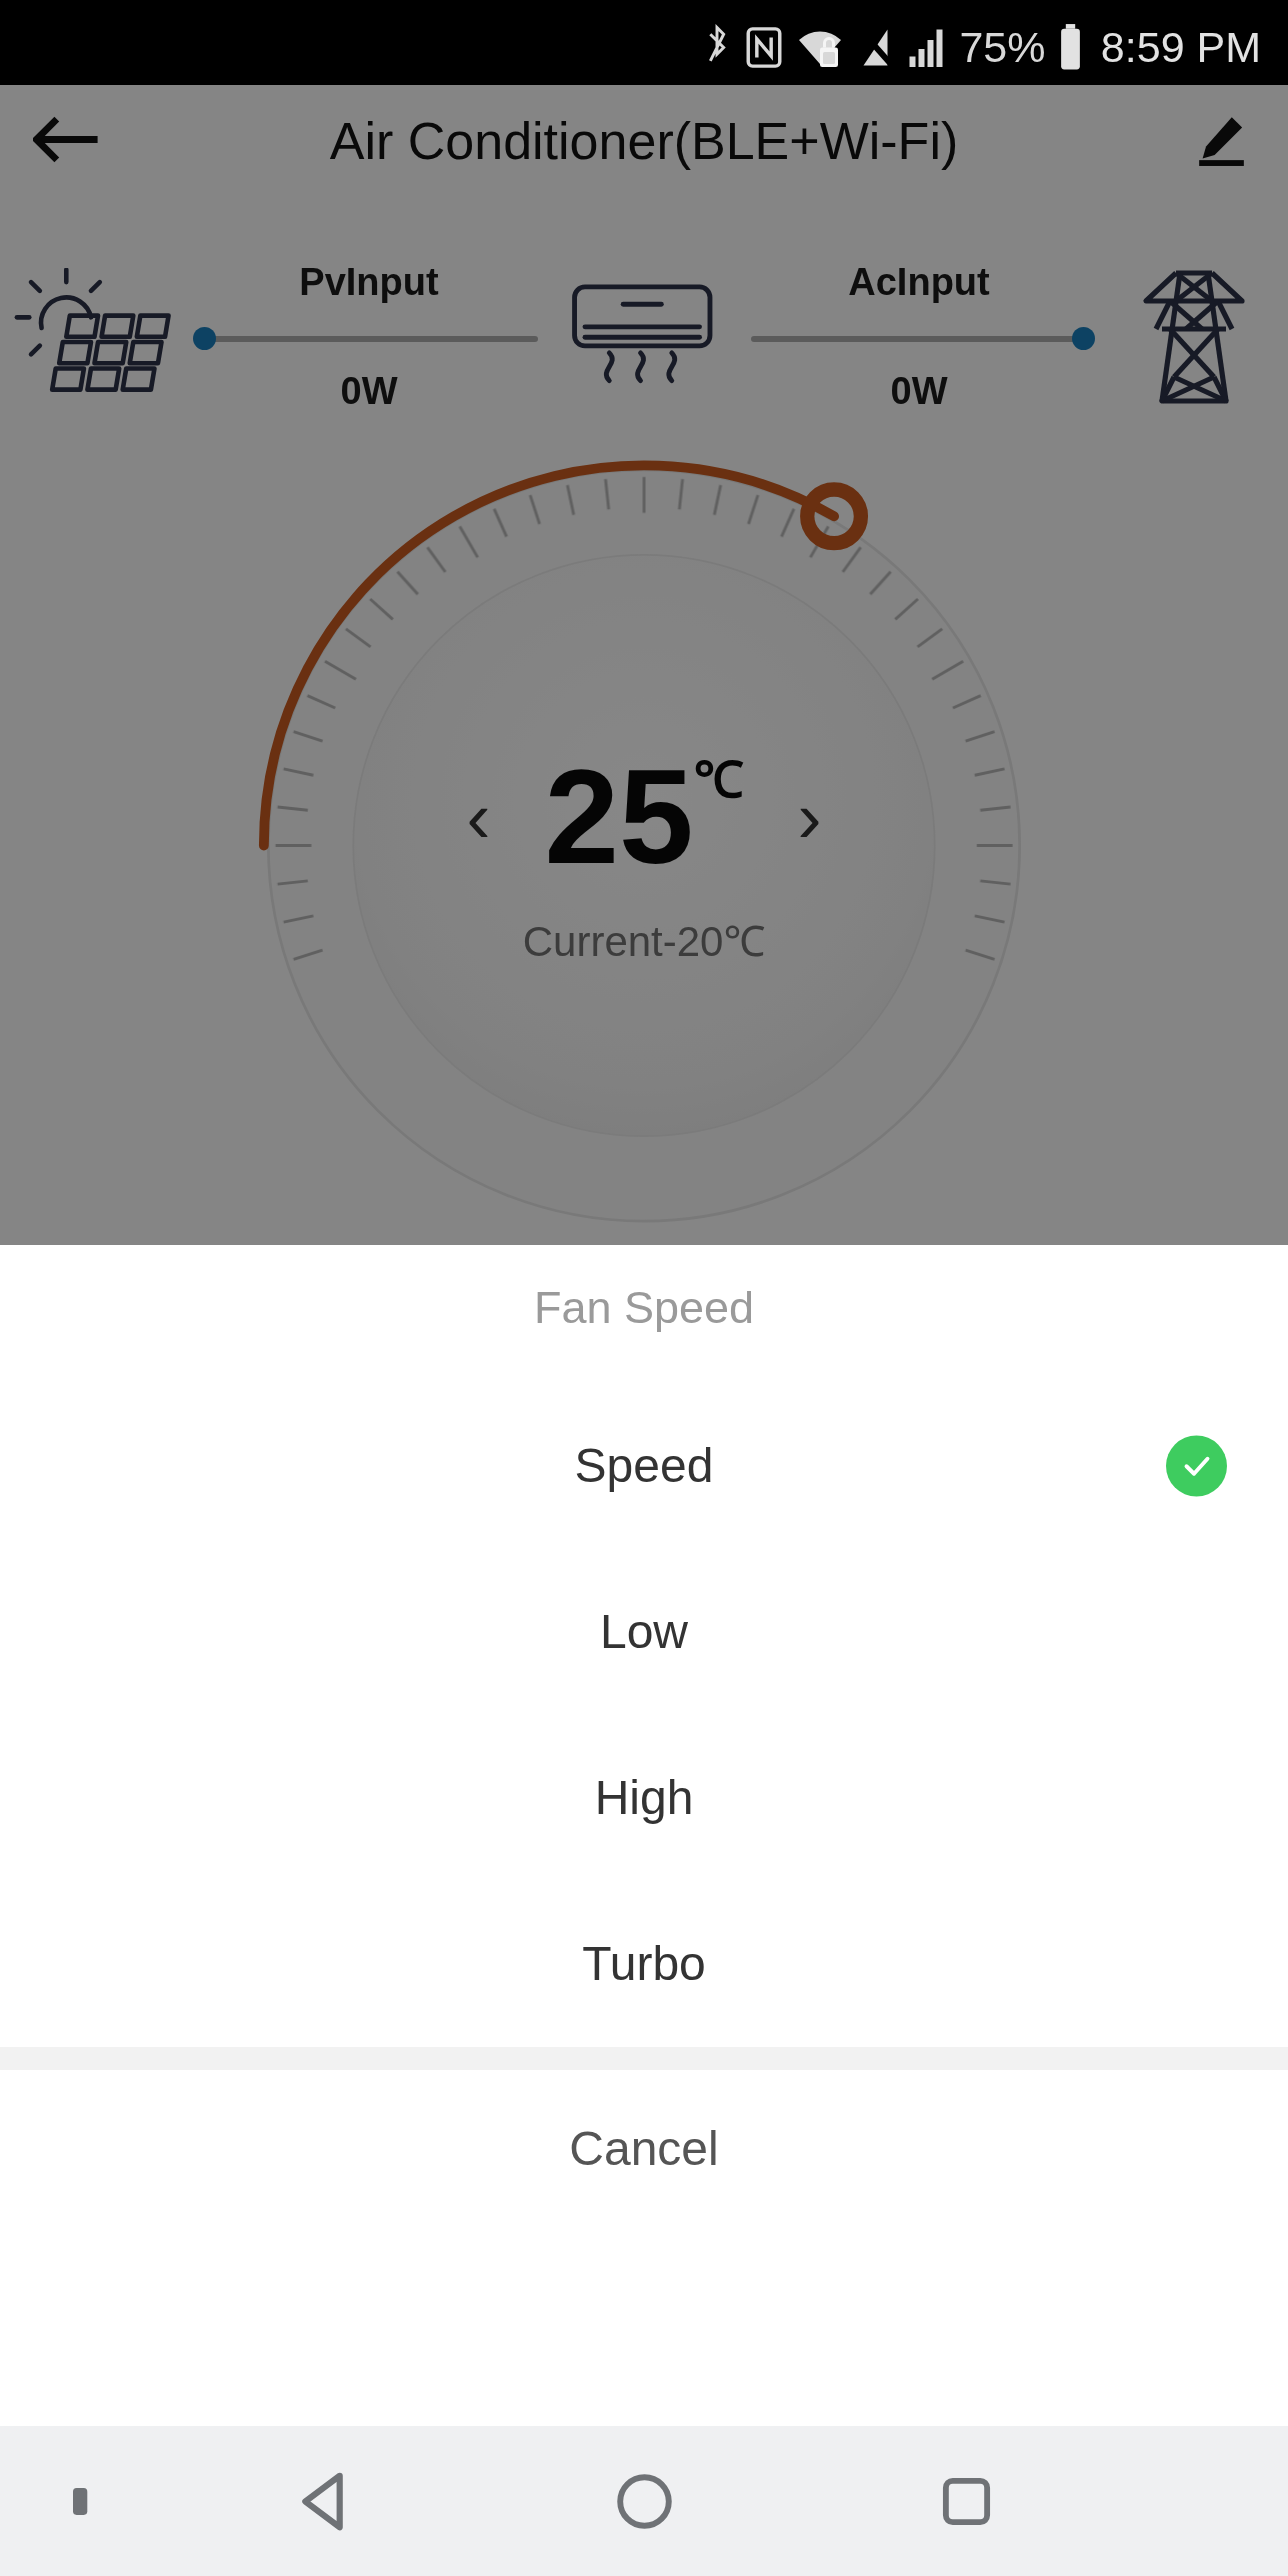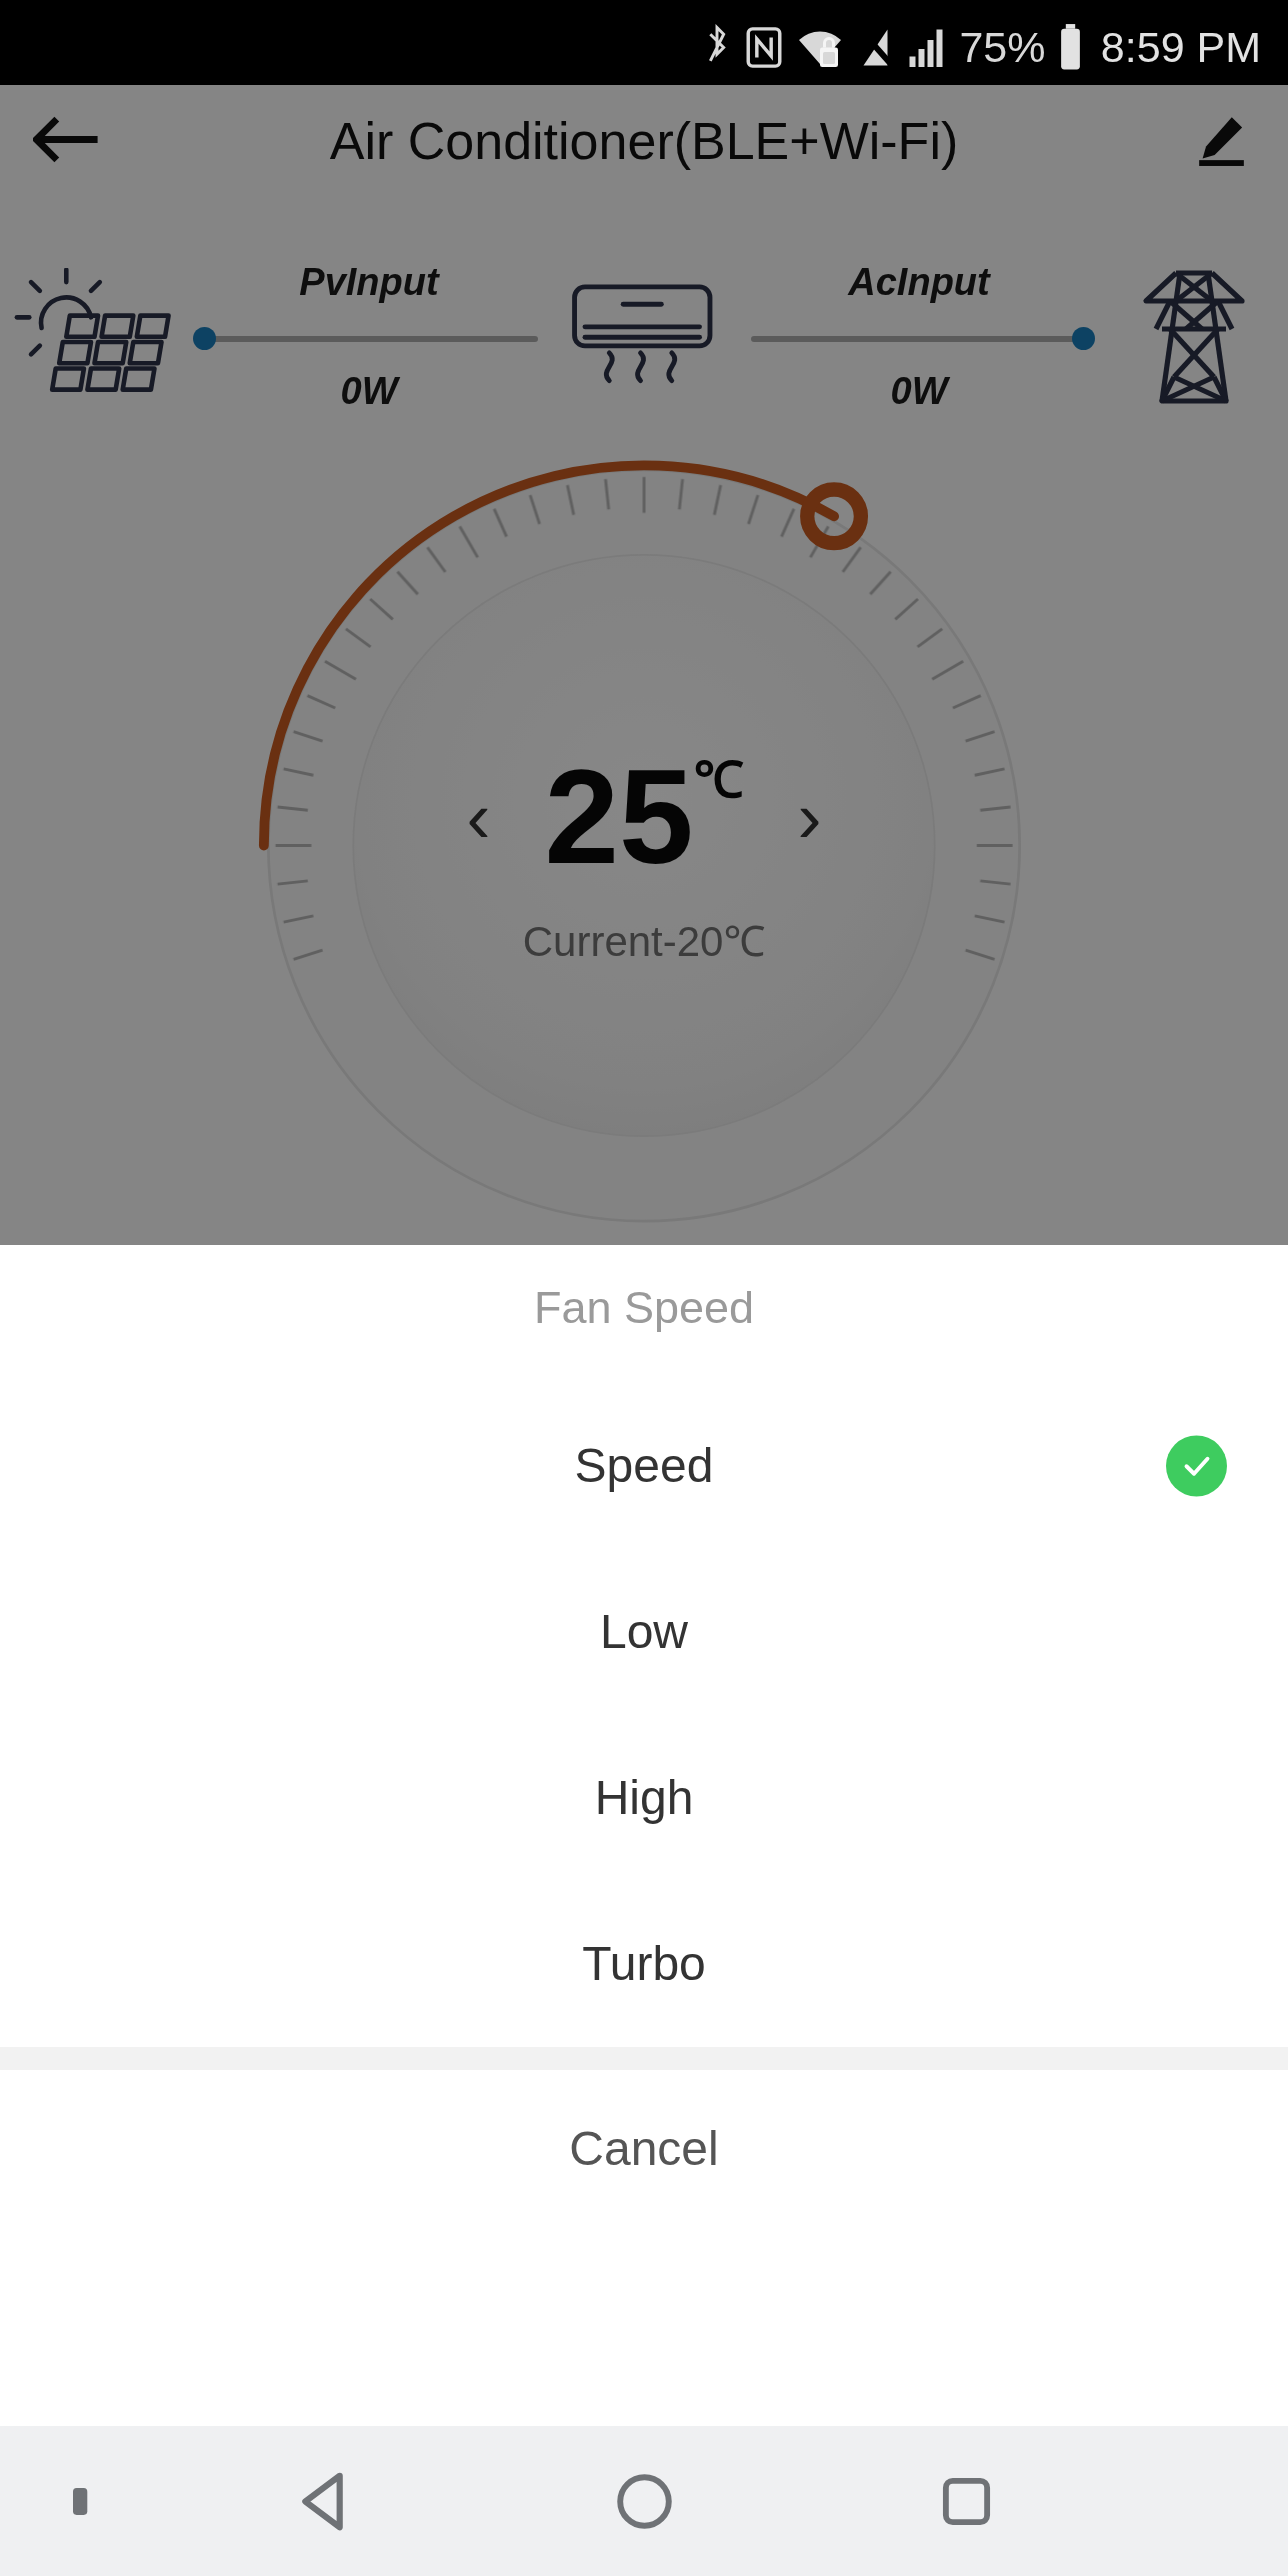--- a/index.html
+++ b/index.html
@@ -43,21 +43,21 @@
   .back-btn{ width:134px; display:flex; align-items:center; justify-content:center; }
   .topbar-title{
     flex:1; text-align:center; font-size:52px; color:#111;
     white-space:nowrap;
   }
   .edit-btn{ width:134px; display:flex; align-items:center; justify-content:center;}
 
   
   .flow{
     position:absolute; left:0; top:165px; width:1288px; height:170px;
-    display:flex; align-items:center;font-style:italic;
+    display:flex; align-items:center;
   }
   .flow-icon{ width:188px; display:flex; justify-content:center; align-items:center;}
   .flow-seg{ flex:1; position:relative; height:170px; }
   .flow-label{
     position:absolute; left:0; right:0; top:10.7px; text-align:center;
     font-size:38px; font-weight:bold; color:#1b1b1b;
   }
   .flow-line{
     position:absolute; left:12.5px; right:12.5px; top:86px; height:6.3px;
     background:#a6a6a6; border-radius:3.6px;

